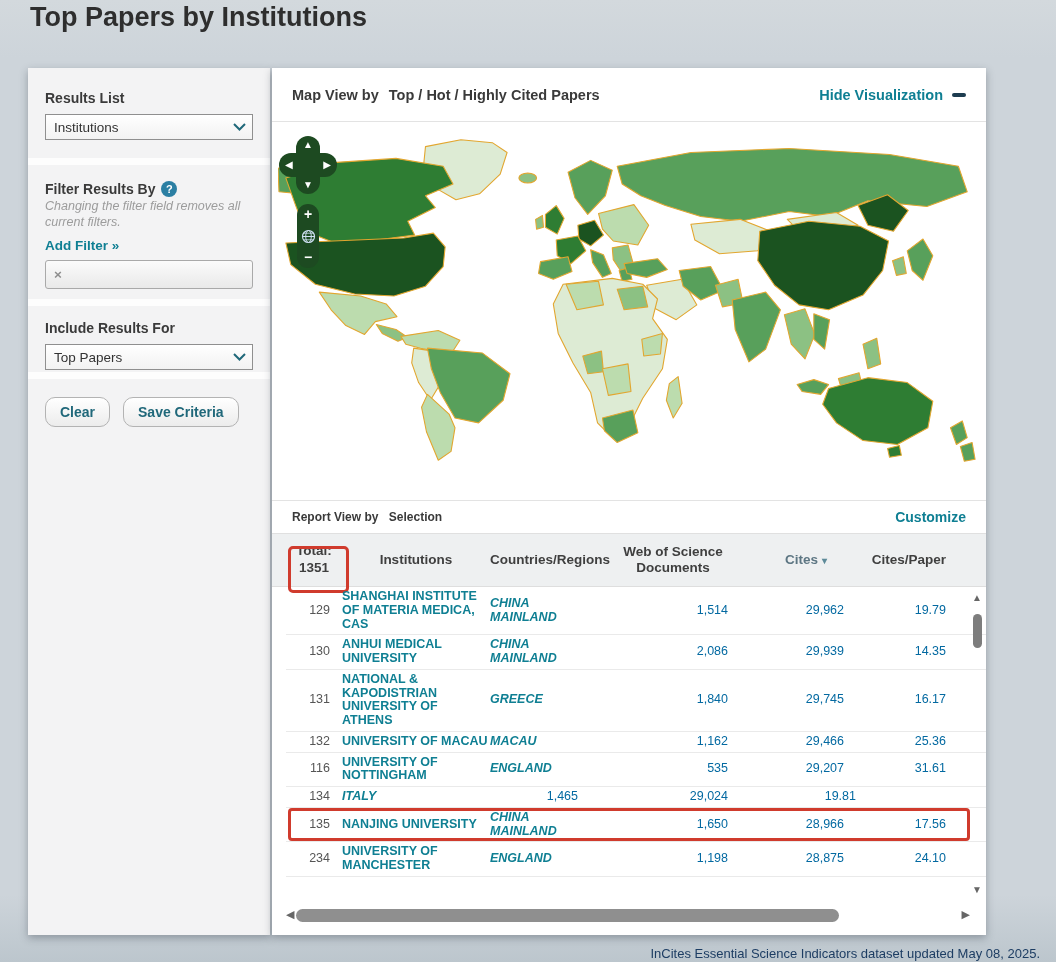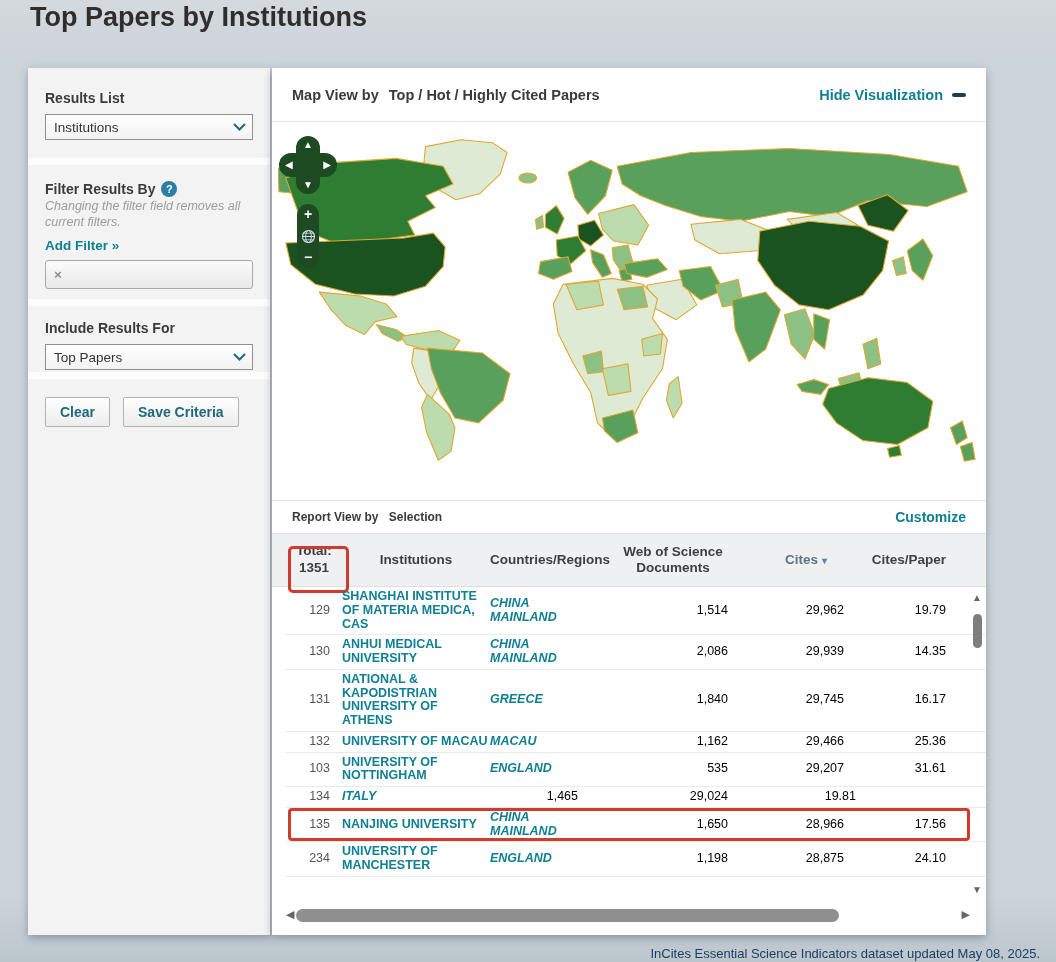--- a/index.html
+++ b/index.html
@@ -26,21 +26,21 @@
   .select svg { display:block; }
   .help-badge { display:inline-flex; align-items:center; justify-content:center; width:16px; height:16px;
                 border-radius:50%; background:#2b7fa3; color:#fff; font-size:11px; font-weight:bold;
                 vertical-align:1px; margin-left:6px; }
   .filter-note { font-style:italic; color:#9c9c9c; font-size:12.5px; line-height:1.25; margin:2px 0 6px; }
   .add-filter { color:var(--accent-teal); font-weight:bold; font-size:13.5px; text-decoration:none; display:inline-block; margin-bottom:7px; }
   .tag-box { border:1px solid #a9a9a9; border-radius:3px; background:linear-gradient(180deg,#fbfbfb,#e9e9e9);
              padding:6px 8px; display:flex; gap:7px; font-size:13.5px; font-weight:bold; color:#474747; }
   .tag-x { color:#8e8e8e; font-weight:bold; cursor:pointer; }
   .btn-row { display:flex; gap:13px; }
-  .btn { border:1px solid #b3b3b3; border-radius:2px; background:linear-gradient(180deg,#ffffff,#ececec);
+  .btn { border:1px solid #b3b3b3; border-radius:10px; background:linear-gradient(180deg,#ffffff,#ececec);
          padding:6px 14px; font-family:inherit; font-size:14px; font-weight:bold; color:#20687a; cursor:pointer; }
 
   
   .content { position:absolute; left:272px; top:68px; width:714px; height:867px; background:#fff;
              box-shadow:0 3px 8px rgba(40,50,60,.35); }
   .map-header { height:54px; display:flex; align-items:center; justify-content:space-between;
                 padding:0 20px; border-bottom:1px solid #e3e3e3; }
   .map-title { font-size:14.5px; font-weight:bold; color:#3a3a3a; }
   .map-title .mode { margin-left:6px; }
   .hide-link { display:flex; align-items:center; gap:9px; color:var(--accent-teal); font-size:14.5px;
@@ -81,21 +81,21 @@
   .total-cell { position:relative; text-align:center; font-size:13.5px; font-weight:bold; color:#3f3f3f; line-height:1.25; }
   .total-annotation { position:absolute; left:2px; top:3px; width:61px; height:47px;
                       border:3px solid var(--annotation-red); border-radius:5px; pointer-events:none; }
 
   .tbody { position:relative; height:319px; overflow:hidden; padding-left:14px; }
   .trow { position:relative; align-items:center; border-bottom:1px solid #eaeaea; padding:3px 0; }
   .c { font-size:12.5px; line-height:1.1; }
   .rank { text-align:right; padding-right:12px; color:#555; }
   .inst a { color:var(--accent-teal); font-weight:bold; text-decoration:none; text-transform:uppercase; display:inline-block; }
   .country { color:var(--accent-teal); font-weight:bold; text-transform:uppercase;font-style:italic; }
-  .num { text-align:right; color:#000000; }
+  .num { text-align:right; color:#0369a1; }
   .docs, .cites { padding-right:20px; }
   .cpp { padding-right:8px; }
   .row-highlight::after { content:""; position:absolute; left:2px; right:16px; top:0; bottom:0;
                           border:3px solid var(--annotation-red); border-radius:4px; pointer-events:none; }
 
   
   .vscroll { position:absolute; right:1px; top:518px; width:16px; height:319px; }
   .vscroll .arr { position:absolute; left:3px; color:#666; font-size:10px; cursor:pointer; }
   .arr-up { top:6px; } .arr-down { bottom:10px; }
   .vthumb { position:absolute; left:4px; top:28px; width:9px; height:34px; background:#7d7d7d; border-radius:5px; cursor:pointer; }
@@ -317,21 +317,21 @@
   <div class="tgrid trow">
     <div class="c rank"><span>132</span></div>
     <div class="c inst"><a href="#">UNIVERSITY OF MACAU</a></div>
     <div class="c country"><span>MACAU</span></div>
     <div class="c num docs"><span>1,162</span></div>
     <div class="c num cites"><span>29,466</span></div>
     <div class="c num cpp"><span>25.36</span></div>
   </div>
 
   <div class="tgrid trow">
-    <div class="c rank"><span>103</span></div>
+    <div class="c rank"><span>116</span></div>
     <div class="c inst"><a href="#">UNIVERSITY OF NOTTINGHAM</a></div>
     <div class="c country"><span>ENGLAND</span></div>
     <div class="c num docs"><span>535</span></div>
     <div class="c num cites"><span>29,207</span></div>
     <div class="c num cpp"><span>31.61</span></div>
   </div>
 
   <div class="tgrid trow">
     <div class="c rank"><span>134</span></div>
     <div class="c country"><span>ITALY</span></div>

